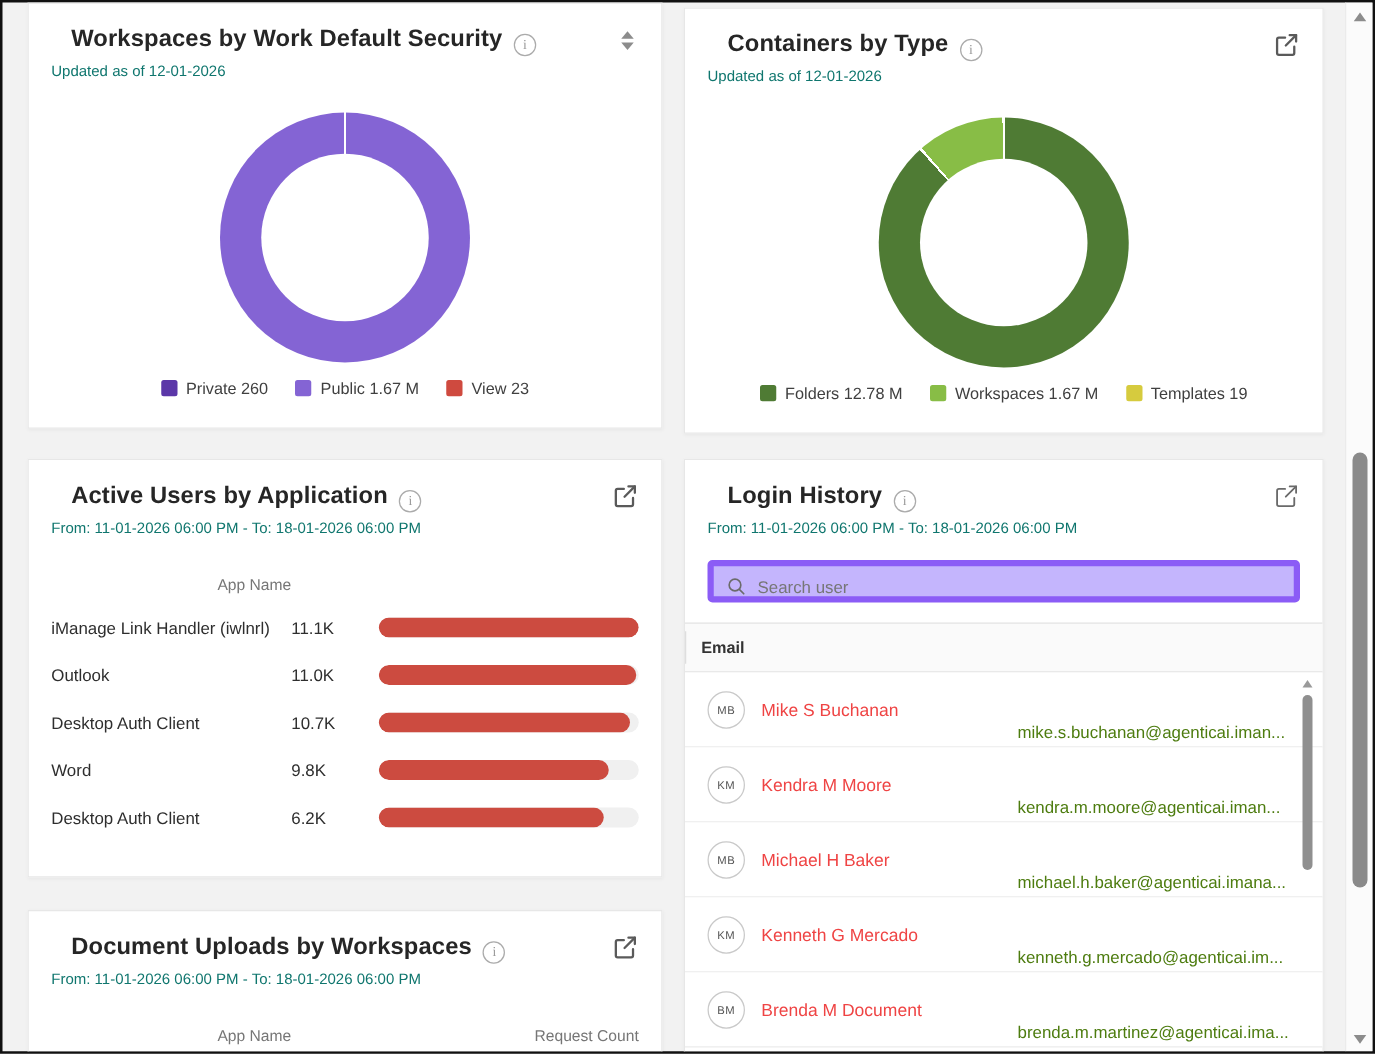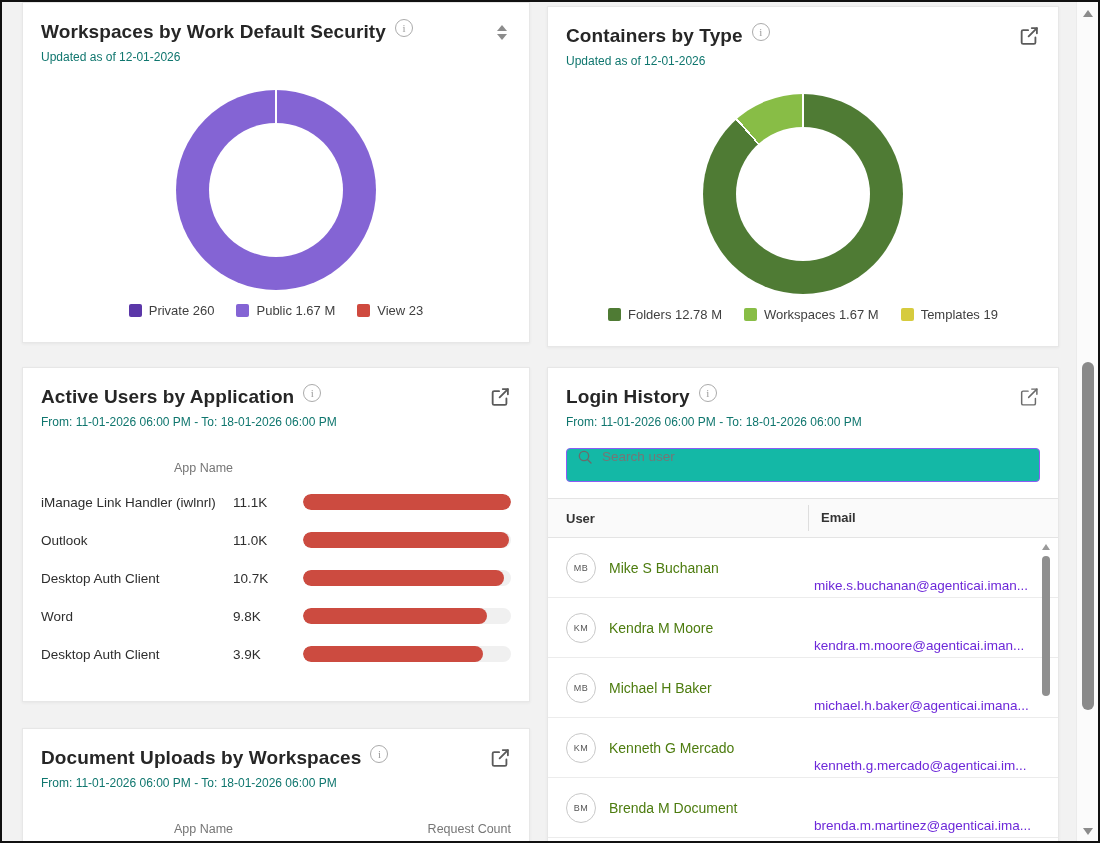--- a/index.html
+++ b/index.html
@@ -20,21 +20,21 @@
     box-shadow:0 1px 3px rgba(0,0,0,.05);
     padding:16px 18px;
   }
   #card-workspaces { left:20px; top:0;   width:508px; height:341px; }
   #card-containers { left:545px; top:4px;  width:512px; height:341px; }
   #card-active     { left:20px; top:365px; width:508px; height:335px; }
   #card-login      { left:545px; top:365px; width:512px; height:545px; padding-bottom:0; }
   #card-uploads    { left:20px; top:726px; width:508px; height:180px; }
 
   .card-head { display:flex; justify-content:space-between; align-items:flex-start; }
-  .title-row { display:flex; align-items:flex-start; gap:9px; }
+  .title-row { display:flex; align-items:flex-end; gap:9px;margin-left:16px; }
   .card-title { font-size:19px; font-weight:700; color:#262626; line-height:26px; letter-spacing:.1px; }
   .card-sub { font-size:12px; color:#0f766e; margin-top:5px; }
 
   .info-icon {
     width:18px; height:18px; border:1px solid #ababab; border-radius:50%;
     color:#9b9b9b; font-size:11px; line-height:16px; text-align:center;
     display:inline-block; flex:0 0 auto; font-family:"Liberation Serif", serif;
   }
   .info-icon::after { content:"i"; }
 
@@ -57,22 +57,22 @@
   .bar-head { display:grid; grid-template-columns:192px 1fr; margin-top:32px; font-size:12.5px; color:#767676;text-align:right; }
   .bar-rows { margin-top:8px; }
   .bar-row { display:grid; grid-template-columns:192px 70px 1fr; align-items:center; height:38px; }
   .bar-row .app { font-size:13.5px; color:#2e2e2e; white-space:nowrap; }
   .bar-row .val { font-size:13.5px; color:#2e2e2e; }
   .bar-track { height:16px; background:#f0f0f0; border-radius:8px; overflow:hidden; }
   .bar-fill { height:100%; border-radius:8px; }
 
   
   .search-box {
-    margin-top:19px; height:34px; border:1px solid #8b5cf6; border-radius:4px;
-    display:flex; align-items:flex-start; padding:0 10px; background:#14b8a6;
+    margin-top:19px; height:34px; border:5px solid #8b5cf6; border-radius:4px;
+    display:flex; align-items:flex-end; padding:0 10px; background:#c4b5fd;
   }
   .search-box input {
     border:none; outline:none; flex:1; font-size:13.5px; color:#333;
     font-family:"Liberation Sans", sans-serif; margin-left:9px; background:transparent;
   }
   .search-box input::placeholder { color:#767676; }
 
   .login-table { margin:16px -18px 0; position:relative; }
   .lt-head {
     display:flex; height:40px; align-items:center; background:#fafafa;
@@ -82,22 +82,22 @@
   .lt-head .col-user { width:260px; padding-left:18px; position:relative; }
   .lt-head .col-email { padding-left:12px; border-left:1px solid #dedede; height:26px; line-height:26px; }
   .lt-body { position:relative; }
   .lt-row { display:flex; align-items:center; height:60px; border-bottom:1px solid #ececec; background:#fff; }
   .lt-row .user-cell { width:266px; padding-left:18px; display:flex; align-items:center; gap:13px; }
   .avatar {
     width:30px; height:30px; border-radius:50%; border:1px solid #c9c9c9;
     font-size:9px; color:#555; display:flex; align-items:center; justify-content:center;
     letter-spacing:.4px; flex:0 0 auto; background:#fff;
   }
-  .lt-row .name { font-size:14px; color:#4d7c0f; }
-  .lt-row .email { font-size:13.5px; color:#6d28d9;margin-top:36px; }
+  .lt-row .name { font-size:14px; color:#ef4444; }
+  .lt-row .email { font-size:13.5px; color:#4d7c0f;margin-top:36px; }
 
   
   .table-scrollbar { position:absolute; right:7px; top:4px; width:10px; height:290px; }
   .table-scrollbar .mini-up { width:0; height:0; margin:0 auto; border-left:4px solid transparent; border-right:4px solid transparent; border-bottom:6px solid #9a9a9a; }
   .table-scrollbar .thumb { width:8px; margin:6px auto 0; height:140px; background:#8f8f8f; border-radius:4px; }
 
   
   .page-scrollbar {
     position:absolute; right:0; top:0; width:22px; height:100%;
     background:#fbfbfb; border-left:1px solid #ebebeb;
@@ -223,21 +223,21 @@
   <div class="bar-row">
     <span class="app">Word</span>
     <span class="val">9.8K</span>
     <span class="bar-track">
       <span class="bar-fill" style="display: block; width: 88.3%; background: rgb(204, 75, 64);"></span>
     </span>
   </div>
 
   <div class="bar-row">
     <span class="app">Desktop Auth Client</span>
-    <span class="val">3.9K</span>
+    <span class="val">6.2K</span>
     <span class="bar-track">
       <span class="bar-fill" style="display: block; width: 86.5%; background: rgb(204, 75, 64);"></span>
     </span>
   </div>
 </div>
   </div>
 
   <div class="card" id="card-login">
     <div class="card-head">
       <div>
@@ -255,21 +255,20 @@
     </div>
     <div class="search-box">
       <svg width="16" height="16" viewBox="0 0 24 24" fill="none" stroke="#6b6b6b" stroke-width="2" stroke-linecap="round">
         <circle cx="10.5" cy="10.5" r="7"></circle>
           <path d="M16 16l5 5"></path>
       </svg>
       <input type="text" placeholder="Search user" style="">
     </div>
     <div class="login-table">
       <div class="lt-head">
-        <span class="col-user">User</span>
         <span class="col-email">Email</span>
       </div>
       <div class="lt-body">
   <div class="lt-row">
     <span class="user-cell">
       <span class="avatar">MB</span>
       <span class="name">Mike S Buchanan</span>
     </span>
     <span class="email">mike.s.buchanan@agenticai.iman...</span>
   </div>

